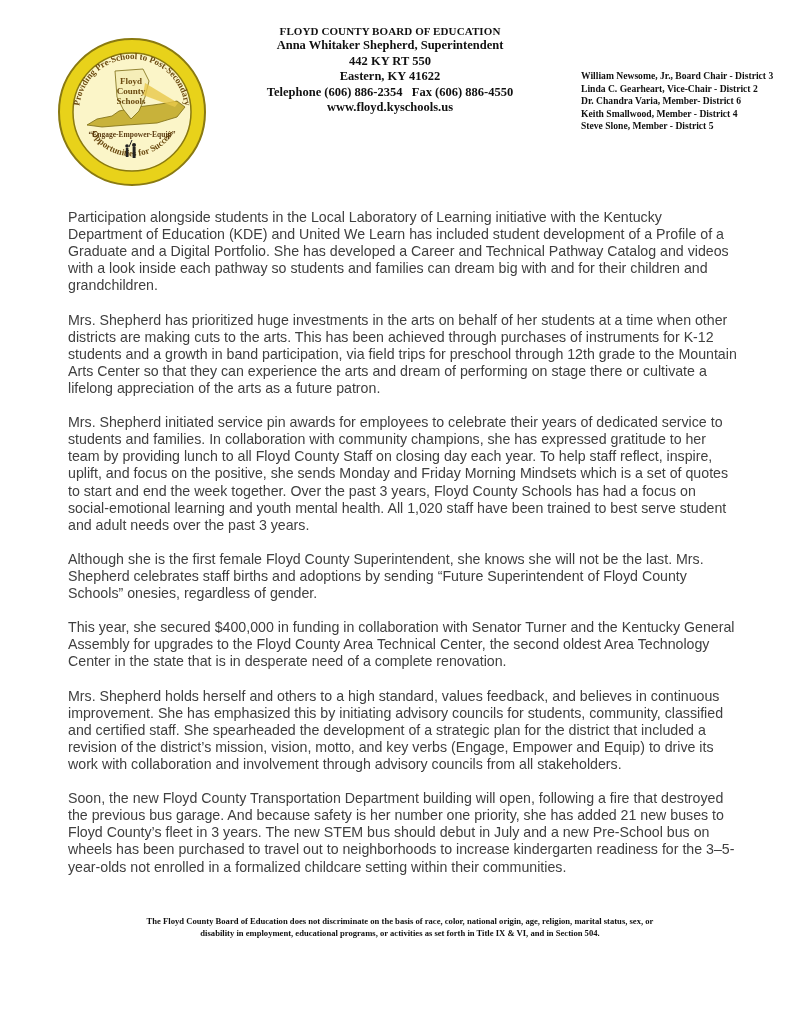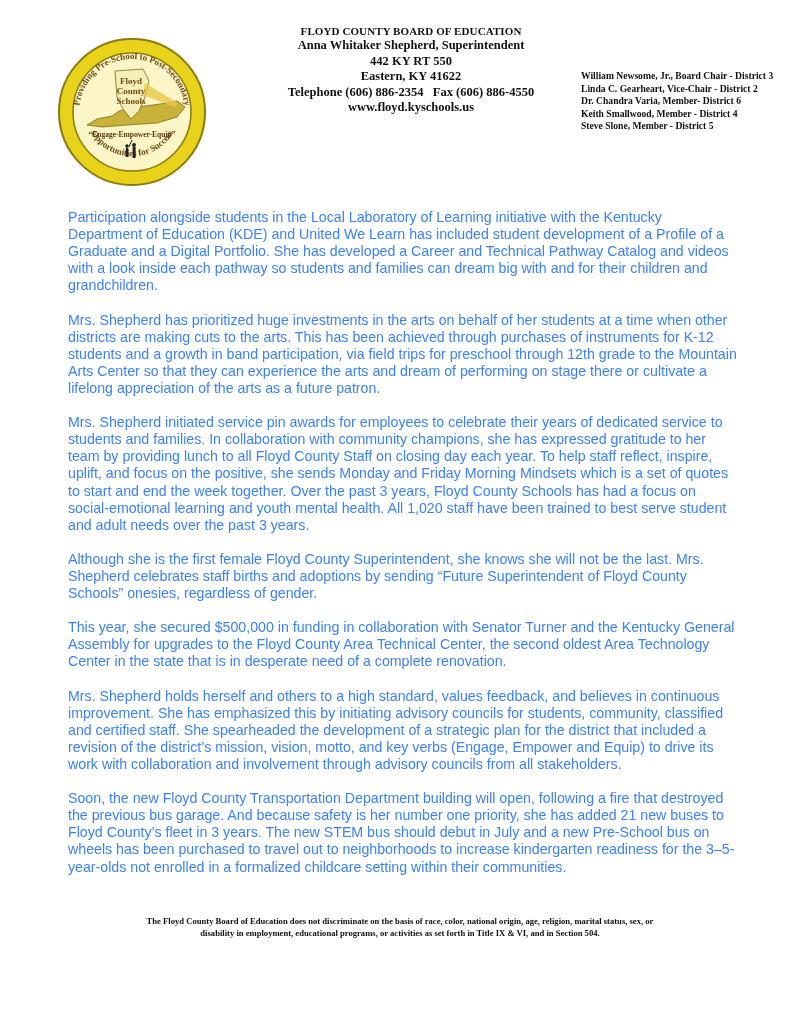--- a/index.html
+++ b/index.html
@@ -2,27 +2,27 @@
 <html><head>
 <meta charset="utf-8">
 <style>
   html, body { margin: 0; padding: 0; background: #ffffff; }
   body { width: 791px; height: 1024px; position: relative; overflow: hidden; color: #111; }
   .serif { font-family: "Liberation Serif", "DejaVu Serif", serif; }
   .sans { font-family: "Liberation Sans", "DejaVu Sans", sans-serif; }
 
   #logo { position: absolute; left: 57px; top: 37px; width: 150px; height: 150px; }
 
-  #letterhead { position: absolute; left: 261px; top: 24px; width: 300px; text-align: center; font-weight: bold; }
+  #letterhead { position: absolute; left: 240px; top: 24px; width: 300px; text-align: center; font-weight: bold; }
   #letterhead .l1 { font-size: 11px; line-height: 14px; letter-spacing: 0.1px; }
   #letterhead .l2 { font-size: 12.5px; line-height: 15.5px; }
 
   #board { position: absolute; left: 557px; top: 70px; width: 234px; font-weight: bold; font-size: 9.6px; line-height: 12.6px; white-space: nowrap; margin-left: 24px; }
 
-  #body { position: absolute; left: 68px; top: 209px; width: 670px; font-size: 14.2px; line-height: 17.1px; color: #3b82f6; }
+  #body { position: absolute; left: 68px; top: 209px; width: 670px; font-size: 14.2px; line-height: 17.1px; color: #404040; }
   #body p { margin: 0 0 17.1px 0; }
 
   #footer { position: absolute; left: 60px; top: 916px; width: 680px; text-align: center; font-weight: bold; font-size: 8.6px; line-height: 11.5px; }
 </style>
 </head>
 <body>
 
 <svg id="logo" viewBox="0 0 150 150">
   <defs>
     <path id="arcTop" d="M 22,75 A 53,53 0 0 1 128,75"></path>
@@ -70,21 +70,21 @@
   <div>Dr. Chandra Varia, Member- District 6</div>
   <div>Keith Smallwood, Member - District 4</div>
   <div>Steve Slone, Member - District 5</div>
 </div>
 
 <div id="body" class="sans">
   <p>Participation alongside students in the Local Laboratory of Learning initiative with the Kentucky Department of Education (KDE) and United We Learn has included student development of a Profile of a Graduate and a Digital Portfolio. She has developed a Career and Technical Pathway Catalog and videos with a look inside each pathway so students and families can dream big with and for their children and grandchildren.</p>
   <p>Mrs. Shepherd has prioritized huge investments in the arts on behalf of her students at a time when other districts are making cuts to the arts. This has been achieved through purchases of instruments for K-12 students and a growth in band participation, via field trips for preschool through 12th grade to the Mountain Arts Center so that they can experience the arts and dream of performing on stage there or cultivate a lifelong appreciation of the arts as a future patron.</p>
   <p>Mrs. Shepherd initiated service pin awards for employees to celebrate their years of dedicated service to students and families. In collaboration with community champions, she has expressed gratitude to her team by providing lunch to all Floyd County Staff on closing day each year. To help staff reflect, inspire, uplift, and focus on the positive, she sends Monday and Friday Morning Mindsets which is a set of quotes to start and end the week together. Over the past 3 years, Floyd County Schools has had a focus on social-emotional learning and youth mental health. All 1,020 staff have been trained to best serve student and adult needs over the past 3 years.</p>
   <p>Although she is the first female Floyd County Superintendent, she knows she will not be the last. Mrs. Shepherd celebrates staff births and adoptions by sending “Future Superintendent of Floyd County Schools” onesies, regardless of gender.</p>
-  <p>This year, she secured $500,000 in funding in collaboration with Senator Turner and the Kentucky General Assembly for upgrades to the Floyd County Area Technical Center, the second oldest Area Technology Center in the state that is in desperate need of a complete renovation.</p>
+  <p>This year, she secured $400,000 in funding in collaboration with Senator Turner and the Kentucky General Assembly for upgrades to the Floyd County Area Technical Center, the second oldest Area Technology Center in the state that is in desperate need of a complete renovation.</p>
   <p>Mrs. Shepherd holds herself and others to a high standard, values feedback, and believes in continuous improvement. She has emphasized this by initiating advisory councils for students, community, classified and certified staff. She spearheaded the development of a strategic plan for the district that included a revision of the district’s mission, vision, motto, and key verbs (Engage, Empower and Equip) to drive its work with collaboration and involvement through advisory councils from all stakeholders.</p>
   <p>Soon, the new Floyd County Transportation Department building will open, following a fire that destroyed the previous bus garage. And because safety is her number one priority, she has added 21 new buses to Floyd County’s fleet in 3 years. The new STEM bus should debut in July and a new Pre-School bus on wheels has been purchased to travel out to neighborhoods to increase kindergarten readiness for the 3–5-year-olds not enrolled in a formalized childcare setting within their communities.</p>
 </div>
 
 <div id="footer" class="serif">
   <div>The Floyd County Board of Education does not discriminate on the basis of race, color, national origin, age, religion, marital status, sex, or</div>
   <div>disability in employment, educational programs, or activities as set forth in Title IX &amp; VI, and in Section 504.</div>
 </div>
 
 </body></html>

